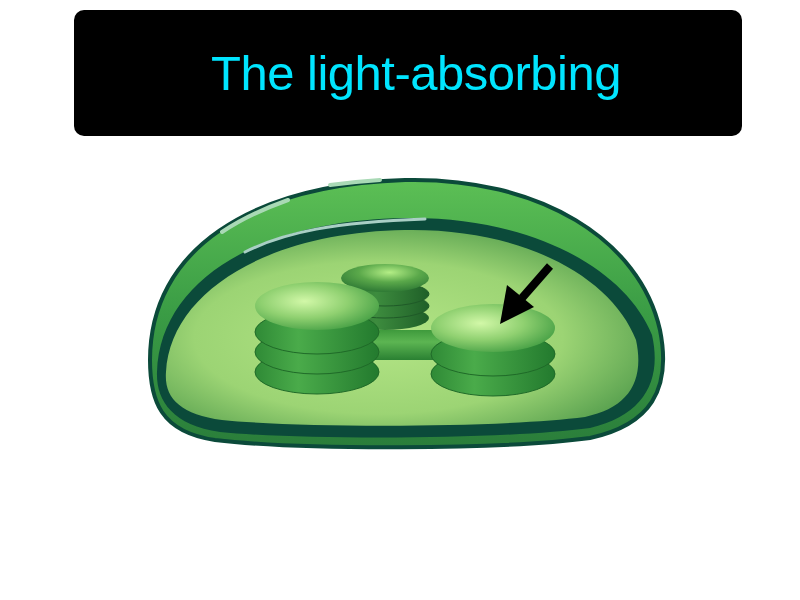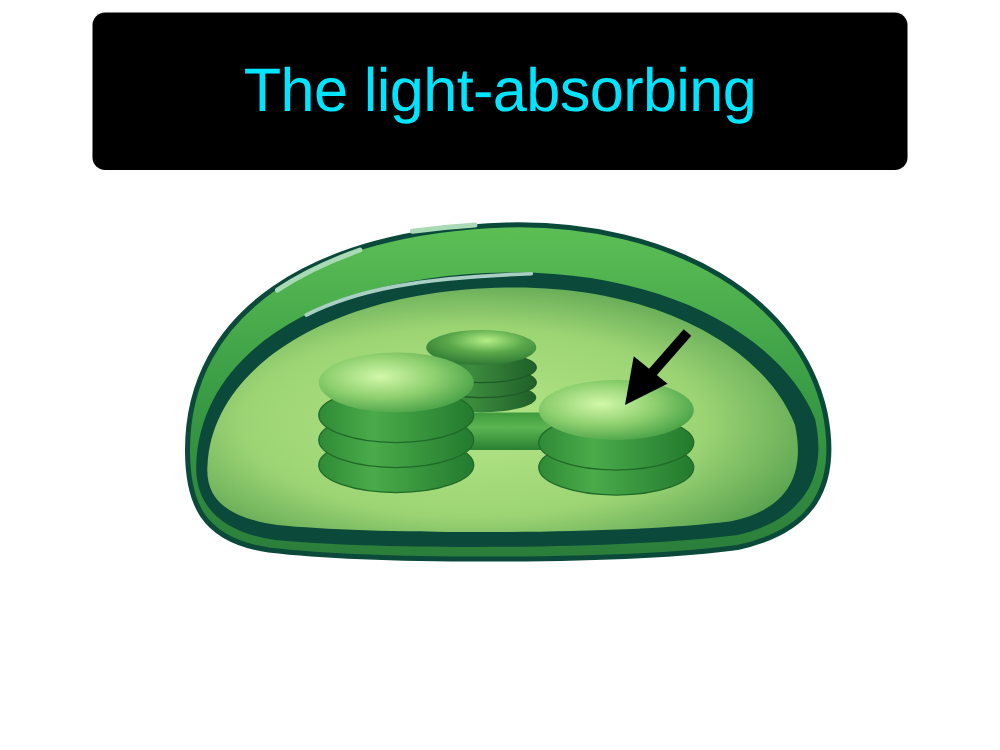--- a/index.html
+++ b/index.html
@@ -1,20 +1,20 @@
 <!DOCTYPE html>
 <html><head>
   <meta charset="utf-8">
   <style>
     html, body { margin:0; padding:0; background:#ffffff; }
     body { width:800px; height:600px; position:relative; overflow:hidden; }
     .title-box {
       position:absolute; left:74px; top:10px; width:652px; height:126px;
       background:#000000; border-radius:10px;
-      display:flex; flex-direction:column; align-items:center; justify-content:center;
+      display:flex; flex-direction:column; align-items:center; justify-content:center;padding-left:16px;
     }
     .title-line {
       font-family:"Liberation Sans", sans-serif;
       font-size:49px; line-height:54px; color:#00e5ff;
       letter-spacing:-0.5px; white-space:nowrap;
     }
     .diagram { position:absolute; left:0; top:0; width:800px; height:600px; }
   </style>
 </head>
 <body>

